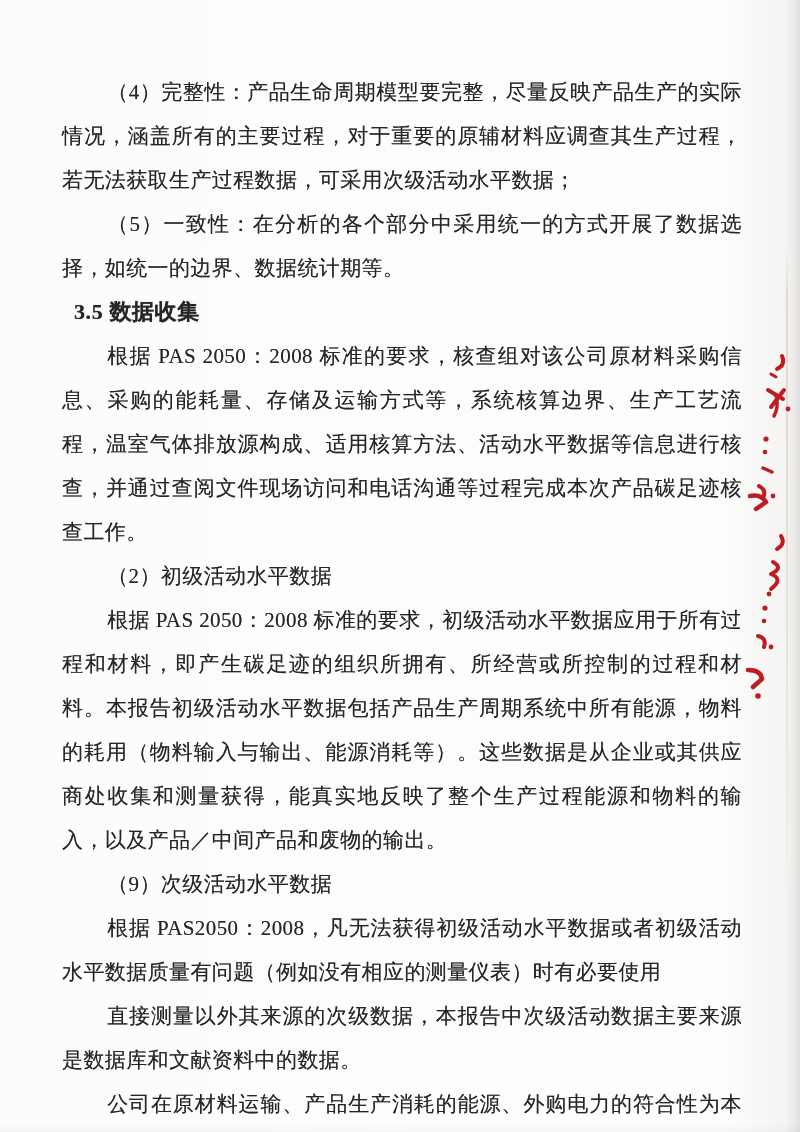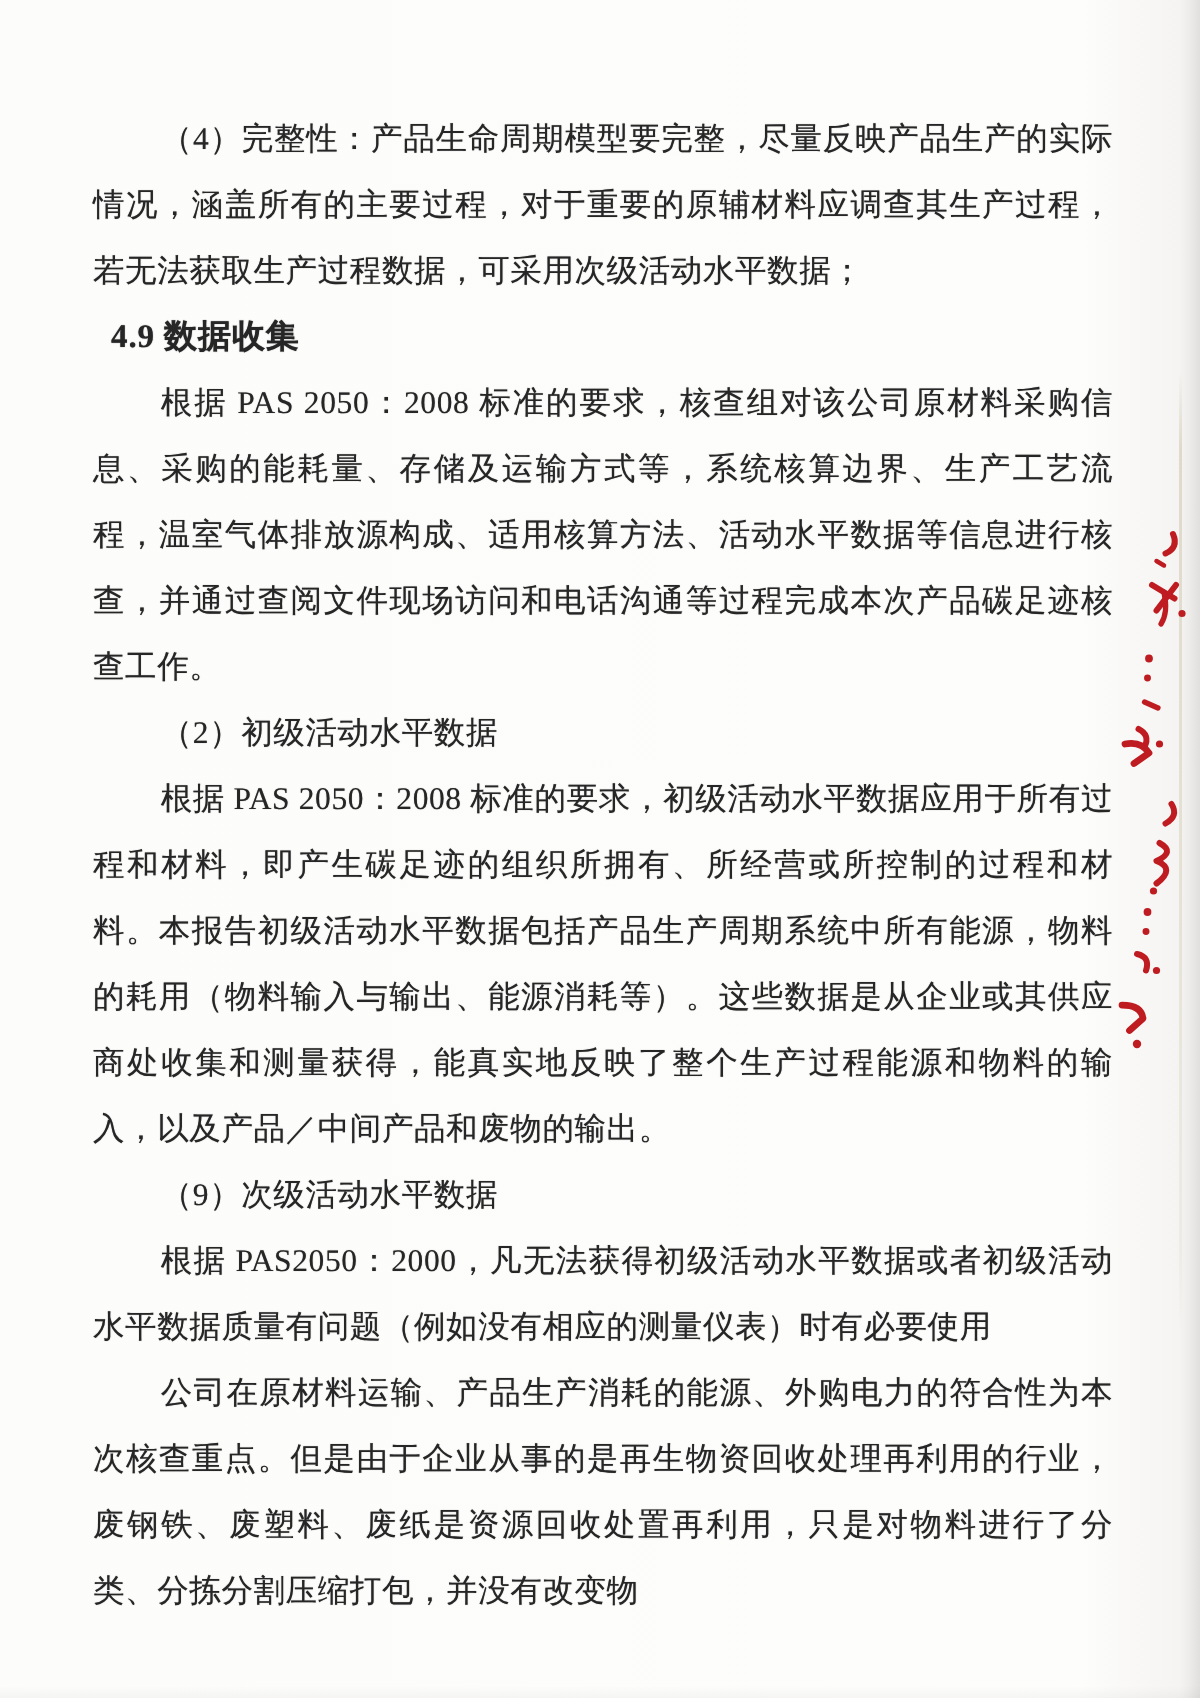--- a/index.html
+++ b/index.html
@@ -84,26 +84,28 @@
     pointer-events: none;
   }
 </style>
 </head>
 <body>
 
 <div class="page">
 
   <div class="text-block">
     <p class="body-para">（4）完整性：产品生命周期模型要完整，尽量反映产品生产的实际情况，涵盖所有的主要过程，对于重要的原辅材料应调查其生产过程，若无法获取生产过程数据，可采用次级活动水平数据；</p>
-    <h2 class="section-heading">4.9 数据收集</h2>
+    <p class="body-para">（5）一致性：在分析的各个部分中采用统一的方式开展了数据选择，如统一的边界、数据统计期等。</p>
+    <h2 class="section-heading">3.5 数据收集</h2>
     <p class="body-para">根据 PAS 2050：2008 标准的要求，核查组对该公司原材料采购信息、采购的能耗量、存储及运输方式等，系统核算边界、生产工艺流程，温室气体排放源构成、适用核算方法、活动水平数据等信息进行核查，并通过查阅文件现场访问和电话沟通等过程完成本次产品碳足迹核查工作。</p>
     <p class="body-para">（2）初级活动水平数据</p>
     <p class="body-para">根据 PAS 2050：2008 标准的要求，初级活动水平数据应用于所有过程和材料，即产生碳足迹的组织所拥有、所经营或所控制的过程和材料。本报告初级活动水平数据包括产品生产周期系统中所有能源，物料的耗用（物料输入与输出、能源消耗等）。这些数据是从企业或其供应商处收集和测量获得，能真实地反映了整个生产过程能源和物料的输入，以及产品／中间产品和废物的输出。</p>
     <p class="body-para">（9）次级活动水平数据</p>
-    <p class="body-para">根据 PAS2050：2000，凡无法获得初级活动水平数据或者初级活动水平数据质量有问题（例如没有相应的测量仪表）时有必要使用</p>
+    <p class="body-para">根据 PAS2050：2008，凡无法获得初级活动水平数据或者初级活动水平数据质量有问题（例如没有相应的测量仪表）时有必要使用</p>
+    <p class="body-para">直接测量以外其来源的次级数据，本报告中次级活动数据主要来源是数据库和文献资料中的数据。</p>
     <p class="body-para">公司在原材料运输、产品生产消耗的能源、外购电力的符合性为本次核查重点。但是由于企业从事的是再生物资回收处理再利用的行业，废钢铁、废塑料、废纸是资源回收处置再利用，只是对物料进行了分类、分拣分割压缩打包，并没有改变物</p>
   </div>
 
   <div class="edge-line"></div>
 
   <svg class="red-ink" viewBox="0 0 62 390" xmlns="http://www.w3.org/2000/svg" fill="none" stroke="#bf1c22" stroke-linecap="round" stroke-linejoin="round">
 
     <path d="M44 16 q4 9 -5 13" stroke-width="4"></path>
     <path d="M33 34 l5 3" stroke-width="3"></path>
     <path d="M30 50 l15 9" stroke-width="4"></path>

